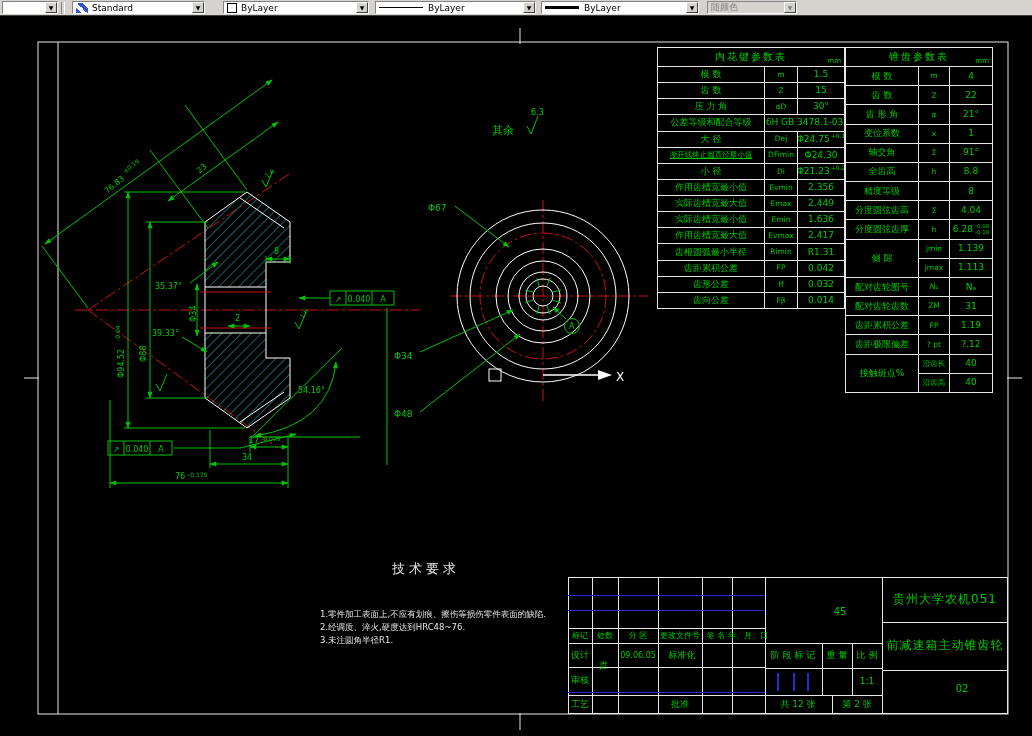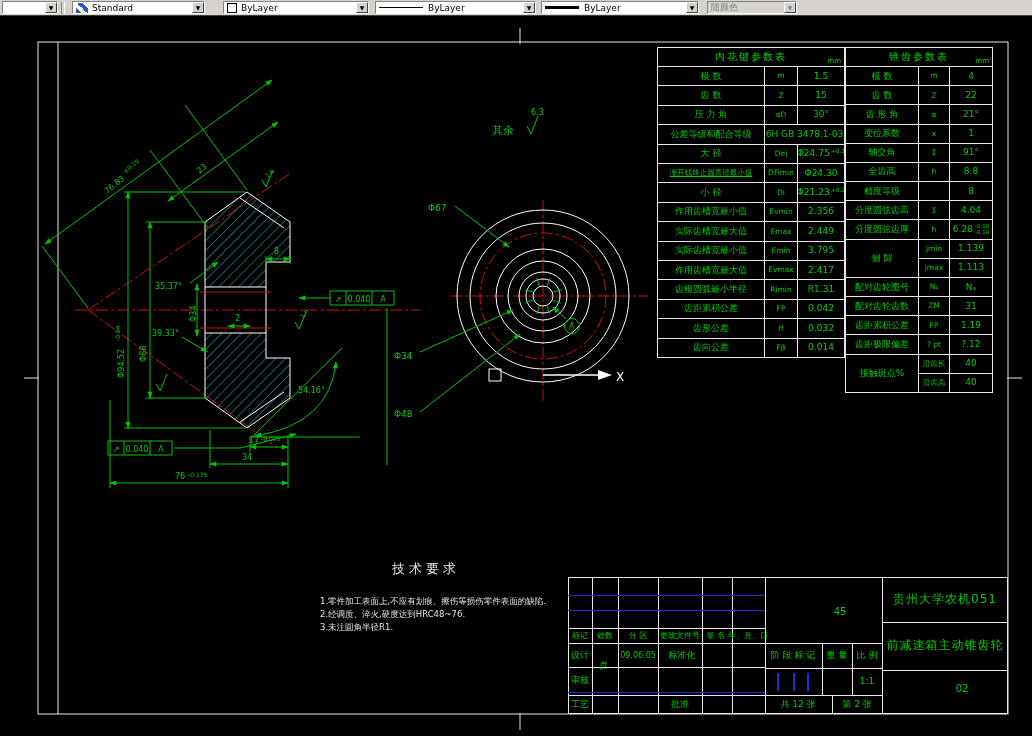--- a/index.html
+++ b/index.html
@@ -26,27 +26,27 @@
   .tbl .c{background:#000;color:#00CC00;display:flex;align-items:center;justify-content:center;
     font-size:9px;line-height:1;overflow:hidden;white-space:nowrap;}
   .tbl .sym{font-size:7.5px;}
   .tbl .hdr{position:relative;font-size:10px;letter-spacing:2px;}
   .tbl .hunit{position:absolute;right:3px;bottom:1px;font-size:7px;letter-spacing:0;}
   .c3{grid-column:1 / -1;}
   .c2{grid-column:2 / -1;}
   .r2{grid-row:span 2;}
   .sup{font-size:6px;margin-left:1px;transform:translateY(-3px);}
   .sup2{display:flex;flex-direction:column;font-size:5.5px;line-height:6px;margin-left:2px;align-items:flex-start;}
-  #spline-tbl{left:657px;top:47px;width:188px;height:311px;grid-template-columns:106px 32px auto;grid-template-rows:18px repeat(15,1fr);}
+  #spline-tbl{left:657px;top:47px;width:188px;height:262px;grid-template-columns:106px 32px auto;grid-template-rows:18px repeat(15,1fr);}
   #bevel-tbl{left:845px;top:47px;width:148px;height:346px;grid-template-columns:72px 30px auto;grid-template-rows:18px repeat(17,1fr);}
 
   
   .techreq{position:absolute;left:320px;top:560px;color:#e5e5e5;z-index:4;}
   .tr-title{font-size:13px;letter-spacing:4px;margin-left:72px;}
-  .tr-lines{margin-top:17px;font-size:8.5px;line-height:13px;white-space:nowrap;}
+  .tr-lines{margin-top:30px;font-size:8.5px;line-height:13px;white-space:nowrap;}
 
   
   .titleblock{position:absolute;left:568px;top:577px;width:440px;height:137px;z-index:4;}
   .vl,.hl{position:absolute;background:#e8e8e8;}
   .vl{width:1px;} .hl{height:1px;}
   .bl{position:absolute;background:#2828d8;}
   .tb-txt{position:absolute;color:#00CC00;font-size:9px;white-space:nowrap;transform:translate(-50%,-50%);}
   .tb-sm{font-size:8px;}
   .tb-lg{font-size:10px;margin-left:17px;}
   .tb-md{font-size:12px;letter-spacing:1px;}
@@ -307,21 +307,21 @@
       <span class="sup">+0.2</span>
     </div>
   <div class="c">作用齿槽宽最小值</div>
     <div class="c sym">Evmin</div>
     <div class="c">2.356</div>
   <div class="c">实际齿槽宽最大值</div>
     <div class="c sym">Emax</div>
     <div class="c">2.449</div>
   <div class="c">实际齿槽宽最小值</div>
     <div class="c sym">Emin</div>
-    <div class="c">3.795</div>
+    <div class="c">1.636</div>
   <div class="c">作用齿槽宽最大值</div>
     <div class="c sym">Evmax</div>
     <div class="c">2.417</div>
   <div class="c">齿根圆弧最小半径</div>
     <div class="c sym">Rimin</div>
     <div class="c">R1.31</div>
   <div class="c">齿距累积公差</div>
     <div class="c sym">FP</div>
     <div class="c">0.042</div>
   <div class="c">齿形公差</div>

